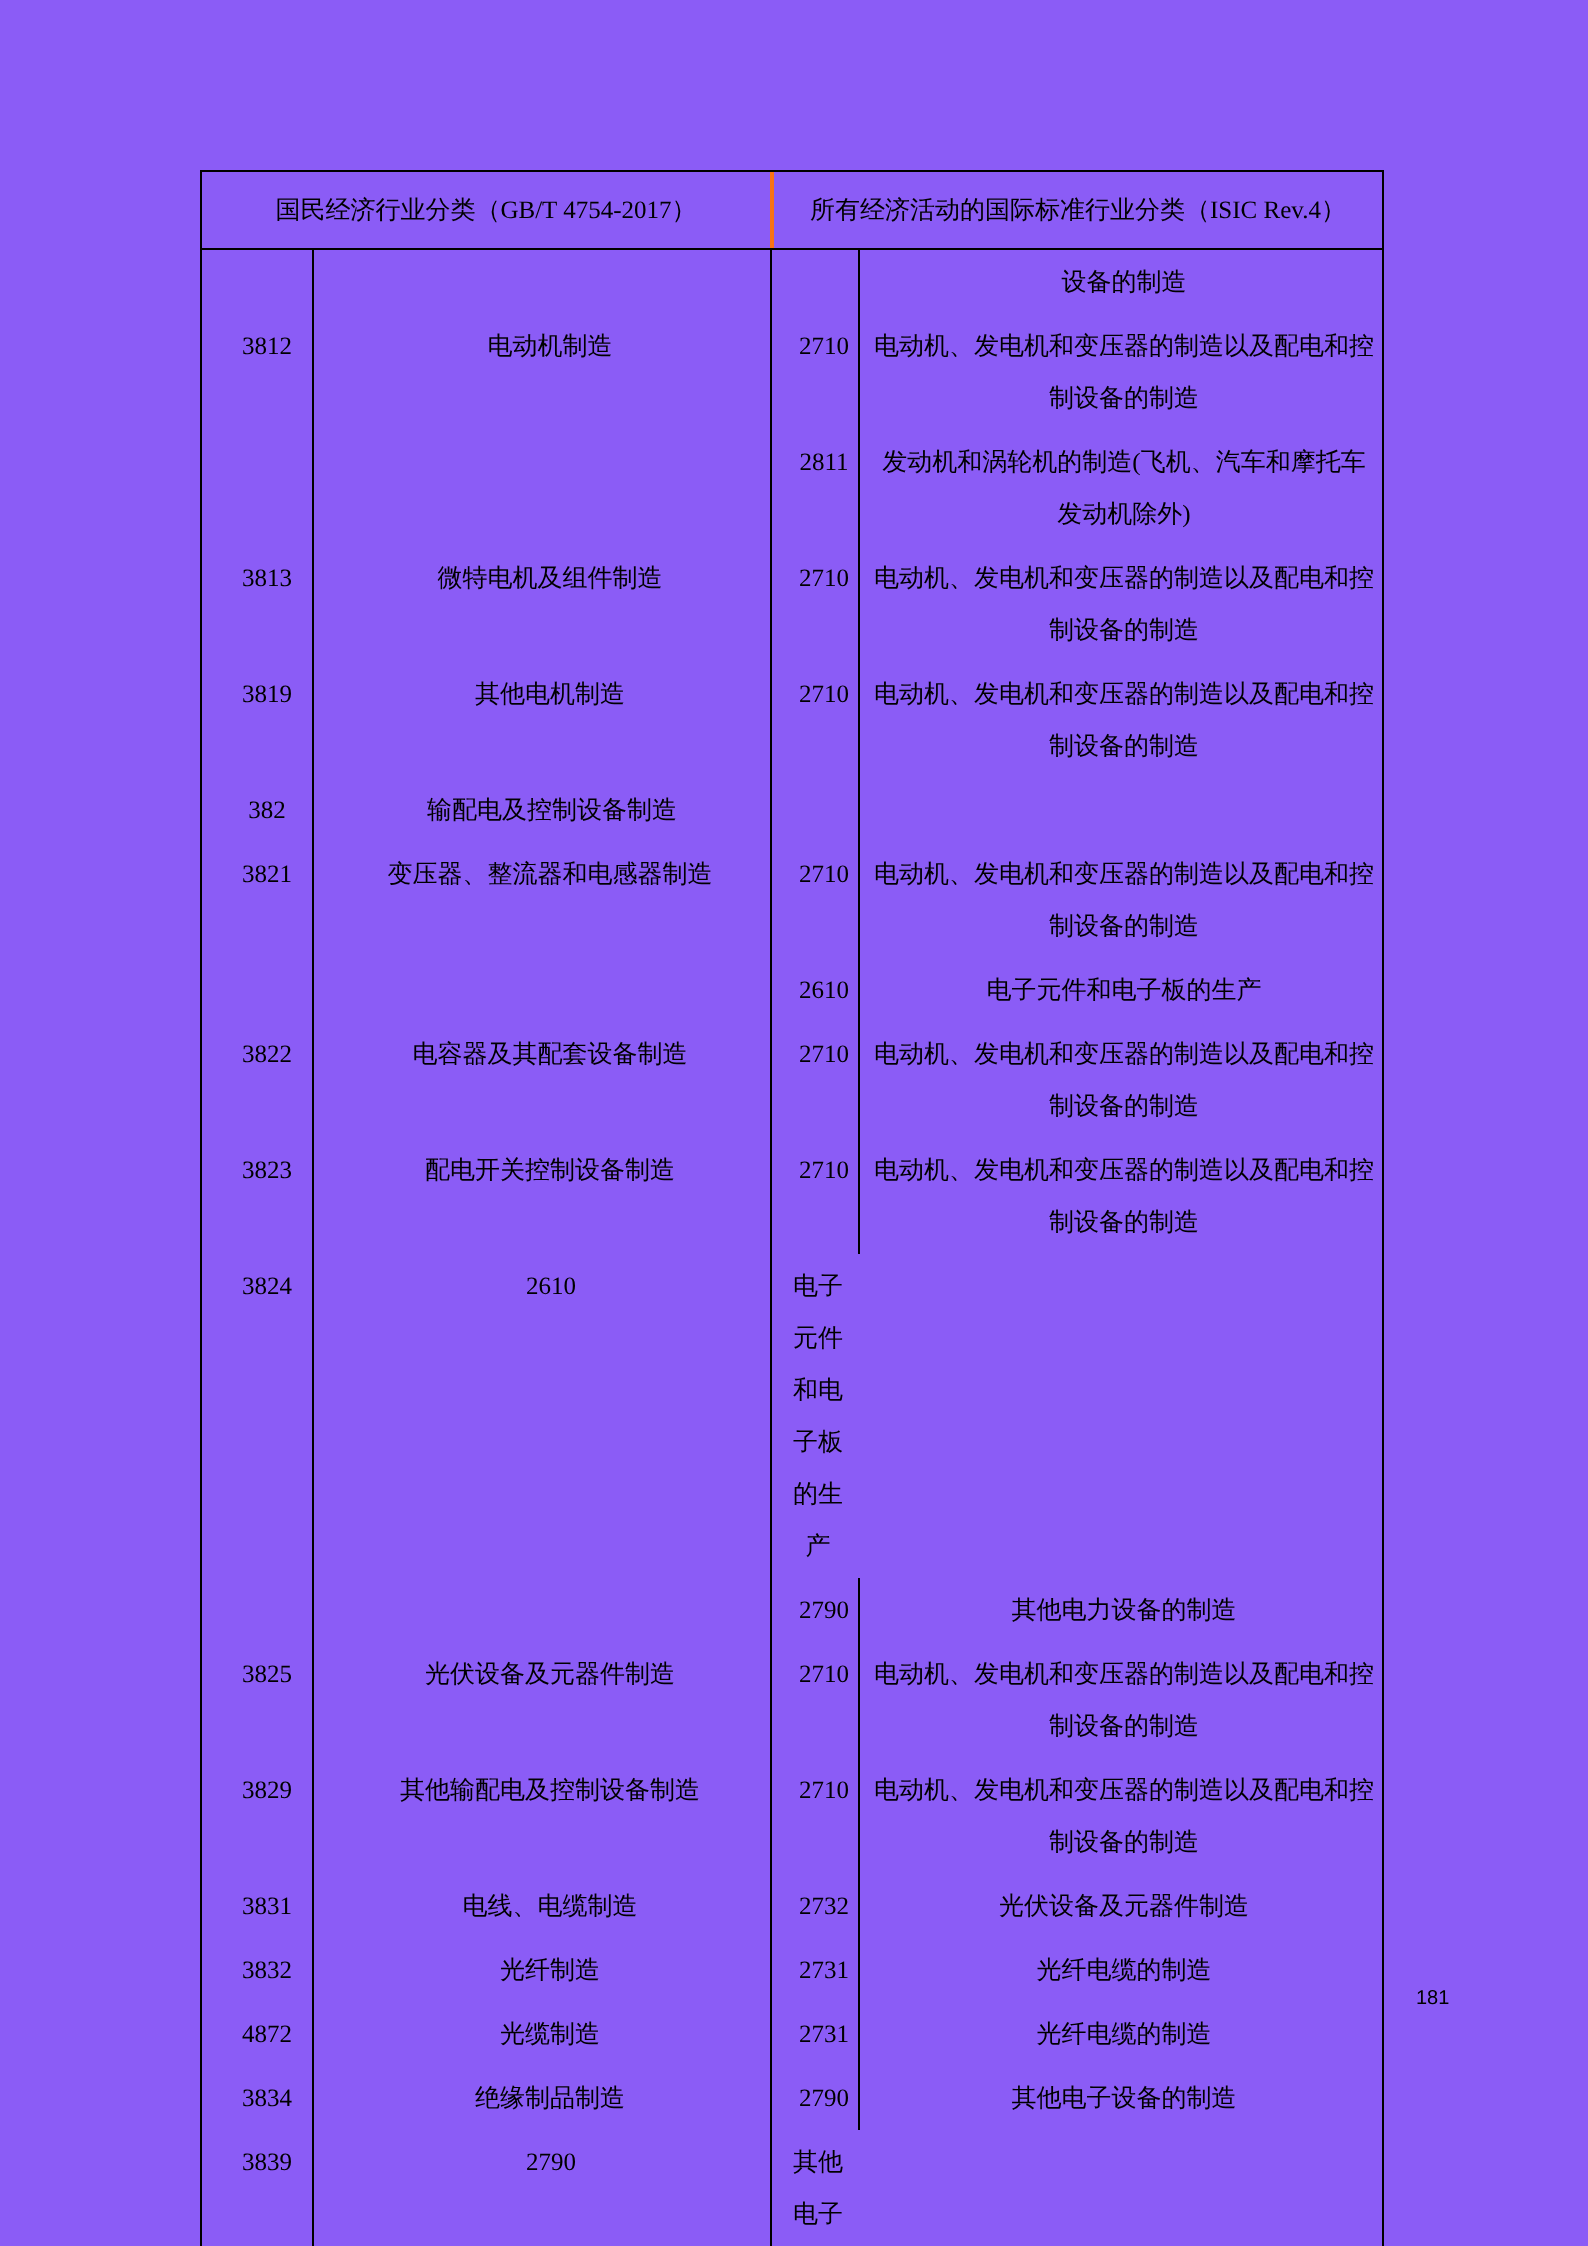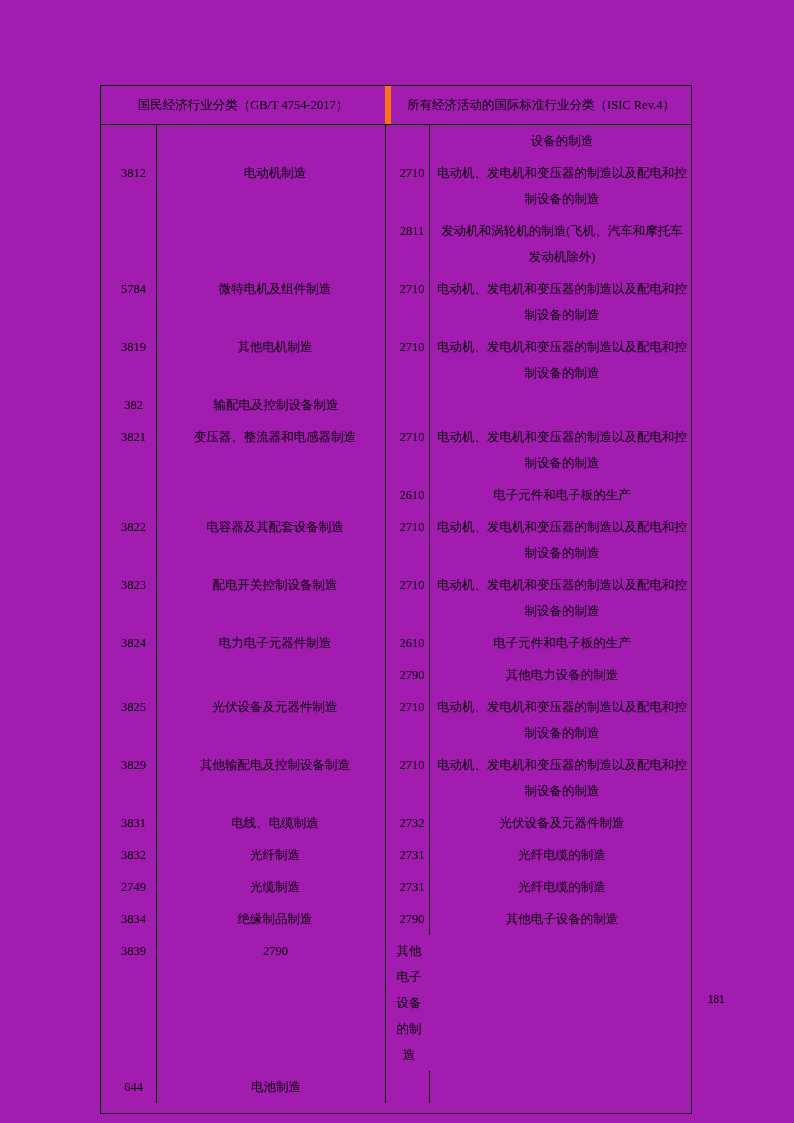--- a/index.html
+++ b/index.html
@@ -5,21 +5,21 @@
   html, body {
     margin: 0;
     padding: 0;
     background: #e8e8e8;
   }
   .page {
     position: relative;
     width: 794px;
     height: 1123px;
     margin: 0 auto;
-    background: #a21caf;
+    background: #8b5cf6;
     font-family: "Liberation Serif", "DejaVu Serif", serif;
     color: #000000;
     overflow: hidden;
   }
   .tbl {
     position: absolute;
     left: 100px;
     top: 85px;
     width: 592px;
     border: 1.5px solid #000000;
@@ -30,21 +30,21 @@
     display: grid;
     grid-template-columns: 284px 1fr;
     border-bottom: 1px solid #000000;
   }
   .th {
     text-align: center;
     padding: 11px 4px;
     line-height: 16px;
   }
   .th + .th {
-    border-left: 6px solid #f97316;
+    border-left: 2px solid #f97316;
   }
   .tbody {
     display: block;
     padding-bottom: 10px;
   }
   .tr {
     display: grid;
     grid-template-columns: 55px 229px 44px 1fr;
     text-align: center;
   }
@@ -97,21 +97,21 @@
   </div>
 
   <div class="tr">
     <div class="td code l"></div>
     <div class="td name"></div>
     <div class="td code r">2811</div>
     <div class="td desc">发动机和涡轮机的制造(飞机、汽车和摩托车发动机除外)</div>
   </div>
 
   <div class="tr">
-    <div class="td code l">5784</div>
+    <div class="td code l">3813</div>
     <div class="td name lvl2">微特电机及组件制造</div>
     <div class="td code r">2710</div>
     <div class="td desc">电动机、发电机和变压器的制造以及配电和控制设备的制造</div>
   </div>
 
   <div class="tr">
     <div class="td code l">3819</div>
     <div class="td name lvl2">其他电机制造</div>
     <div class="td code r">2710</div>
     <div class="td desc">电动机、发电机和变压器的制造以及配电和控制设备的制造</div>
@@ -147,21 +147,20 @@
 
   <div class="tr">
     <div class="td code l">3823</div>
     <div class="td name lvl2">配电开关控制设备制造</div>
     <div class="td code r">2710</div>
     <div class="td desc">电动机、发电机和变压器的制造以及配电和控制设备的制造</div>
   </div>
 
   <div class="tr">
     <div class="td code l">3824</div>
-    <div class="td name lvl2">电力电子元器件制造</div>
     <div class="td code r">2610</div>
     <div class="td desc">电子元件和电子板的生产</div>
   </div>
 
   <div class="tr">
     <div class="td code l"></div>
     <div class="td name"></div>
     <div class="td code r">2790</div>
     <div class="td desc">其他电力设备的制造</div>
   </div>
@@ -189,21 +188,21 @@
   </div>
 
   <div class="tr">
     <div class="td code l">3832</div>
     <div class="td name lvl2">光纤制造</div>
     <div class="td code r">2731</div>
     <div class="td desc">光纤电缆的制造</div>
   </div>
 
   <div class="tr">
-    <div class="td code l">2749</div>
+    <div class="td code l">4872</div>
     <div class="td name lvl2">光缆制造</div>
     <div class="td code r">2731</div>
     <div class="td desc">光纤电缆的制造</div>
   </div>
 
   <div class="tr">
     <div class="td code l">3834</div>
     <div class="td name lvl2">绝缘制品制造</div>
     <div class="td code r">2790</div>
     <div class="td desc">其他电子设备的制造</div>

